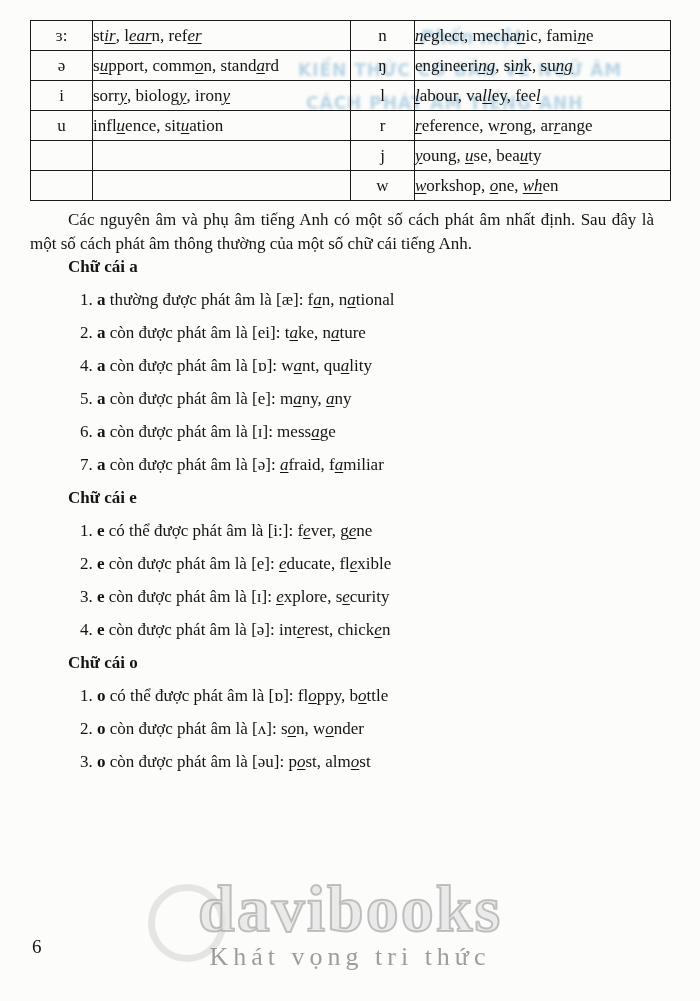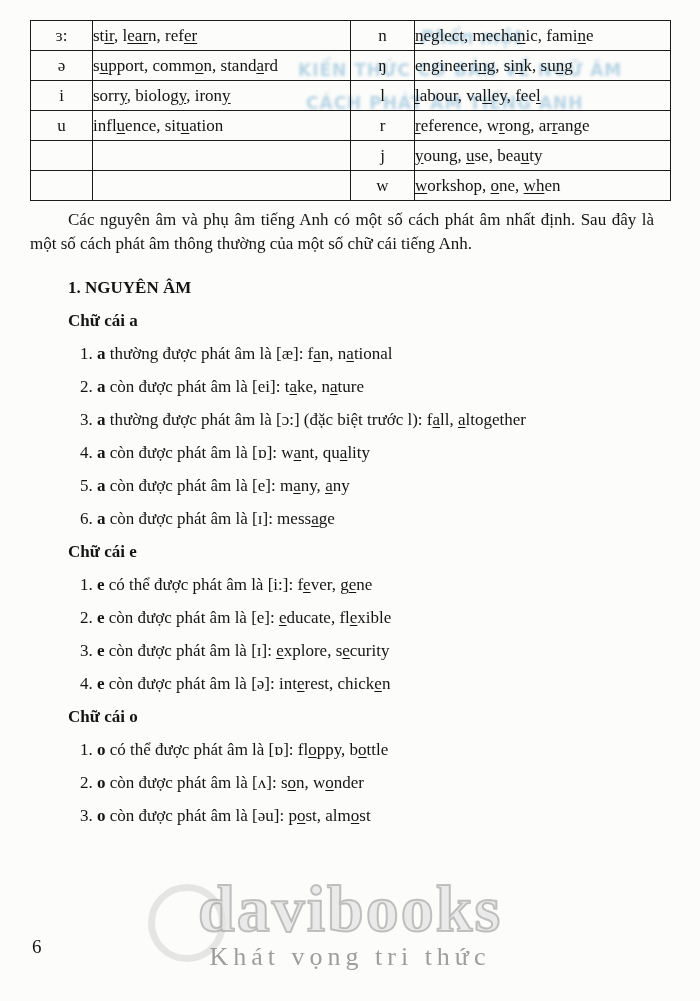--- a/index.html
+++ b/index.html
@@ -20,21 +20,21 @@
   table.phon td{
     border:1px solid #1b1b1b;
     height:29px;
     font-size:17px;
     padding:0;
     vertical-align:middle;
     background:transparent;
   }
   td.sym{text-align:center;}
   td.ex{padding-left:10px;}
-  u{text-decoration:underline; text-underline-offset:2px;}
+  u{text-decoration:underline; text-underline-offset:2px;font-style:italic;}
 
   
   .intro{
     margin:7px 16px 0 0;
     font-size:17px;
     line-height:24px;
     text-align:justify;
     text-indent:38px;
   }
 
@@ -143,29 +143,28 @@
         <td class="ex"></td>
         <td class="sym">w</td>
         <td class="ex"><u>w</u>orkshop, <u>o</u>ne, <u>wh</u>en</td>
       </tr>
     </tbody>
   </table>
 
   <p class="intro">Các nguyên âm và phụ âm tiếng Anh có một số cách phát âm nhất định. Sau đây là một số cách phát âm thông thường của một số chữ cái tiếng Anh.</p>
 
   <div class="content">
-    <div class="section">1. NGUYÊN ÂM</div>
 
     <div class="letter-head">Chữ cái a</div>
     <p class="item">1. <b>a</b> thường được phát âm là [æ]: f<u>a</u>n, n<u>a</u>tional</p>
     <p class="item">2. <b>a</b> còn được phát âm là [ei]: t<u>a</u>ke, n<u>a</u>ture</p>
-    <p class="item">3. <b>a</b> thường được phát âm là [ɔ:] (đặc biệt trước l): f<u>a</u>ll, <u>a</u>ltogether</p>
     <p class="item">4. <b>a</b> còn được phát âm là [ɒ]: w<u>a</u>nt, qu<u>a</u>lity</p>
     <p class="item">5. <b>a</b> còn được phát âm là [e]: m<u>a</u>ny, <u>a</u>ny</p>
     <p class="item">6. <b>a</b> còn được phát âm là [ɪ]: mess<u>a</u>ge</p>
+    <p class="item">7. <b>a</b> còn được phát âm là [ə]: <u>a</u>fraid, f<u>a</u>miliar</p>
 
     <div class="letter-head">Chữ cái e</div>
     <p class="item">1. <b>e</b> có thể được phát âm là [i:]: f<u>e</u>ver, g<u>e</u>ne</p>
     <p class="item">2. <b>e</b> còn được phát âm là [e]: <u>e</u>ducate, fl<u>e</u>xible</p>
     <p class="item">3. <b>e</b> còn được phát âm là [ɪ]: <u>e</u>xplore, s<u>e</u>curity</p>
     <p class="item">4. <b>e</b> còn được phát âm là [ə]: int<u>e</u>rest, chick<u>e</u>n</p>
 
     <div class="letter-head">Chữ cái o</div>
     <p class="item">1. <b>o</b> có thể được phát âm là [ɒ]: fl<u>o</u>ppy, b<u>o</u>ttle</p>
     <p class="item">2. <b>o</b> còn được phát âm là [ʌ]: s<u>o</u>n, w<u>o</u>nder</p>

